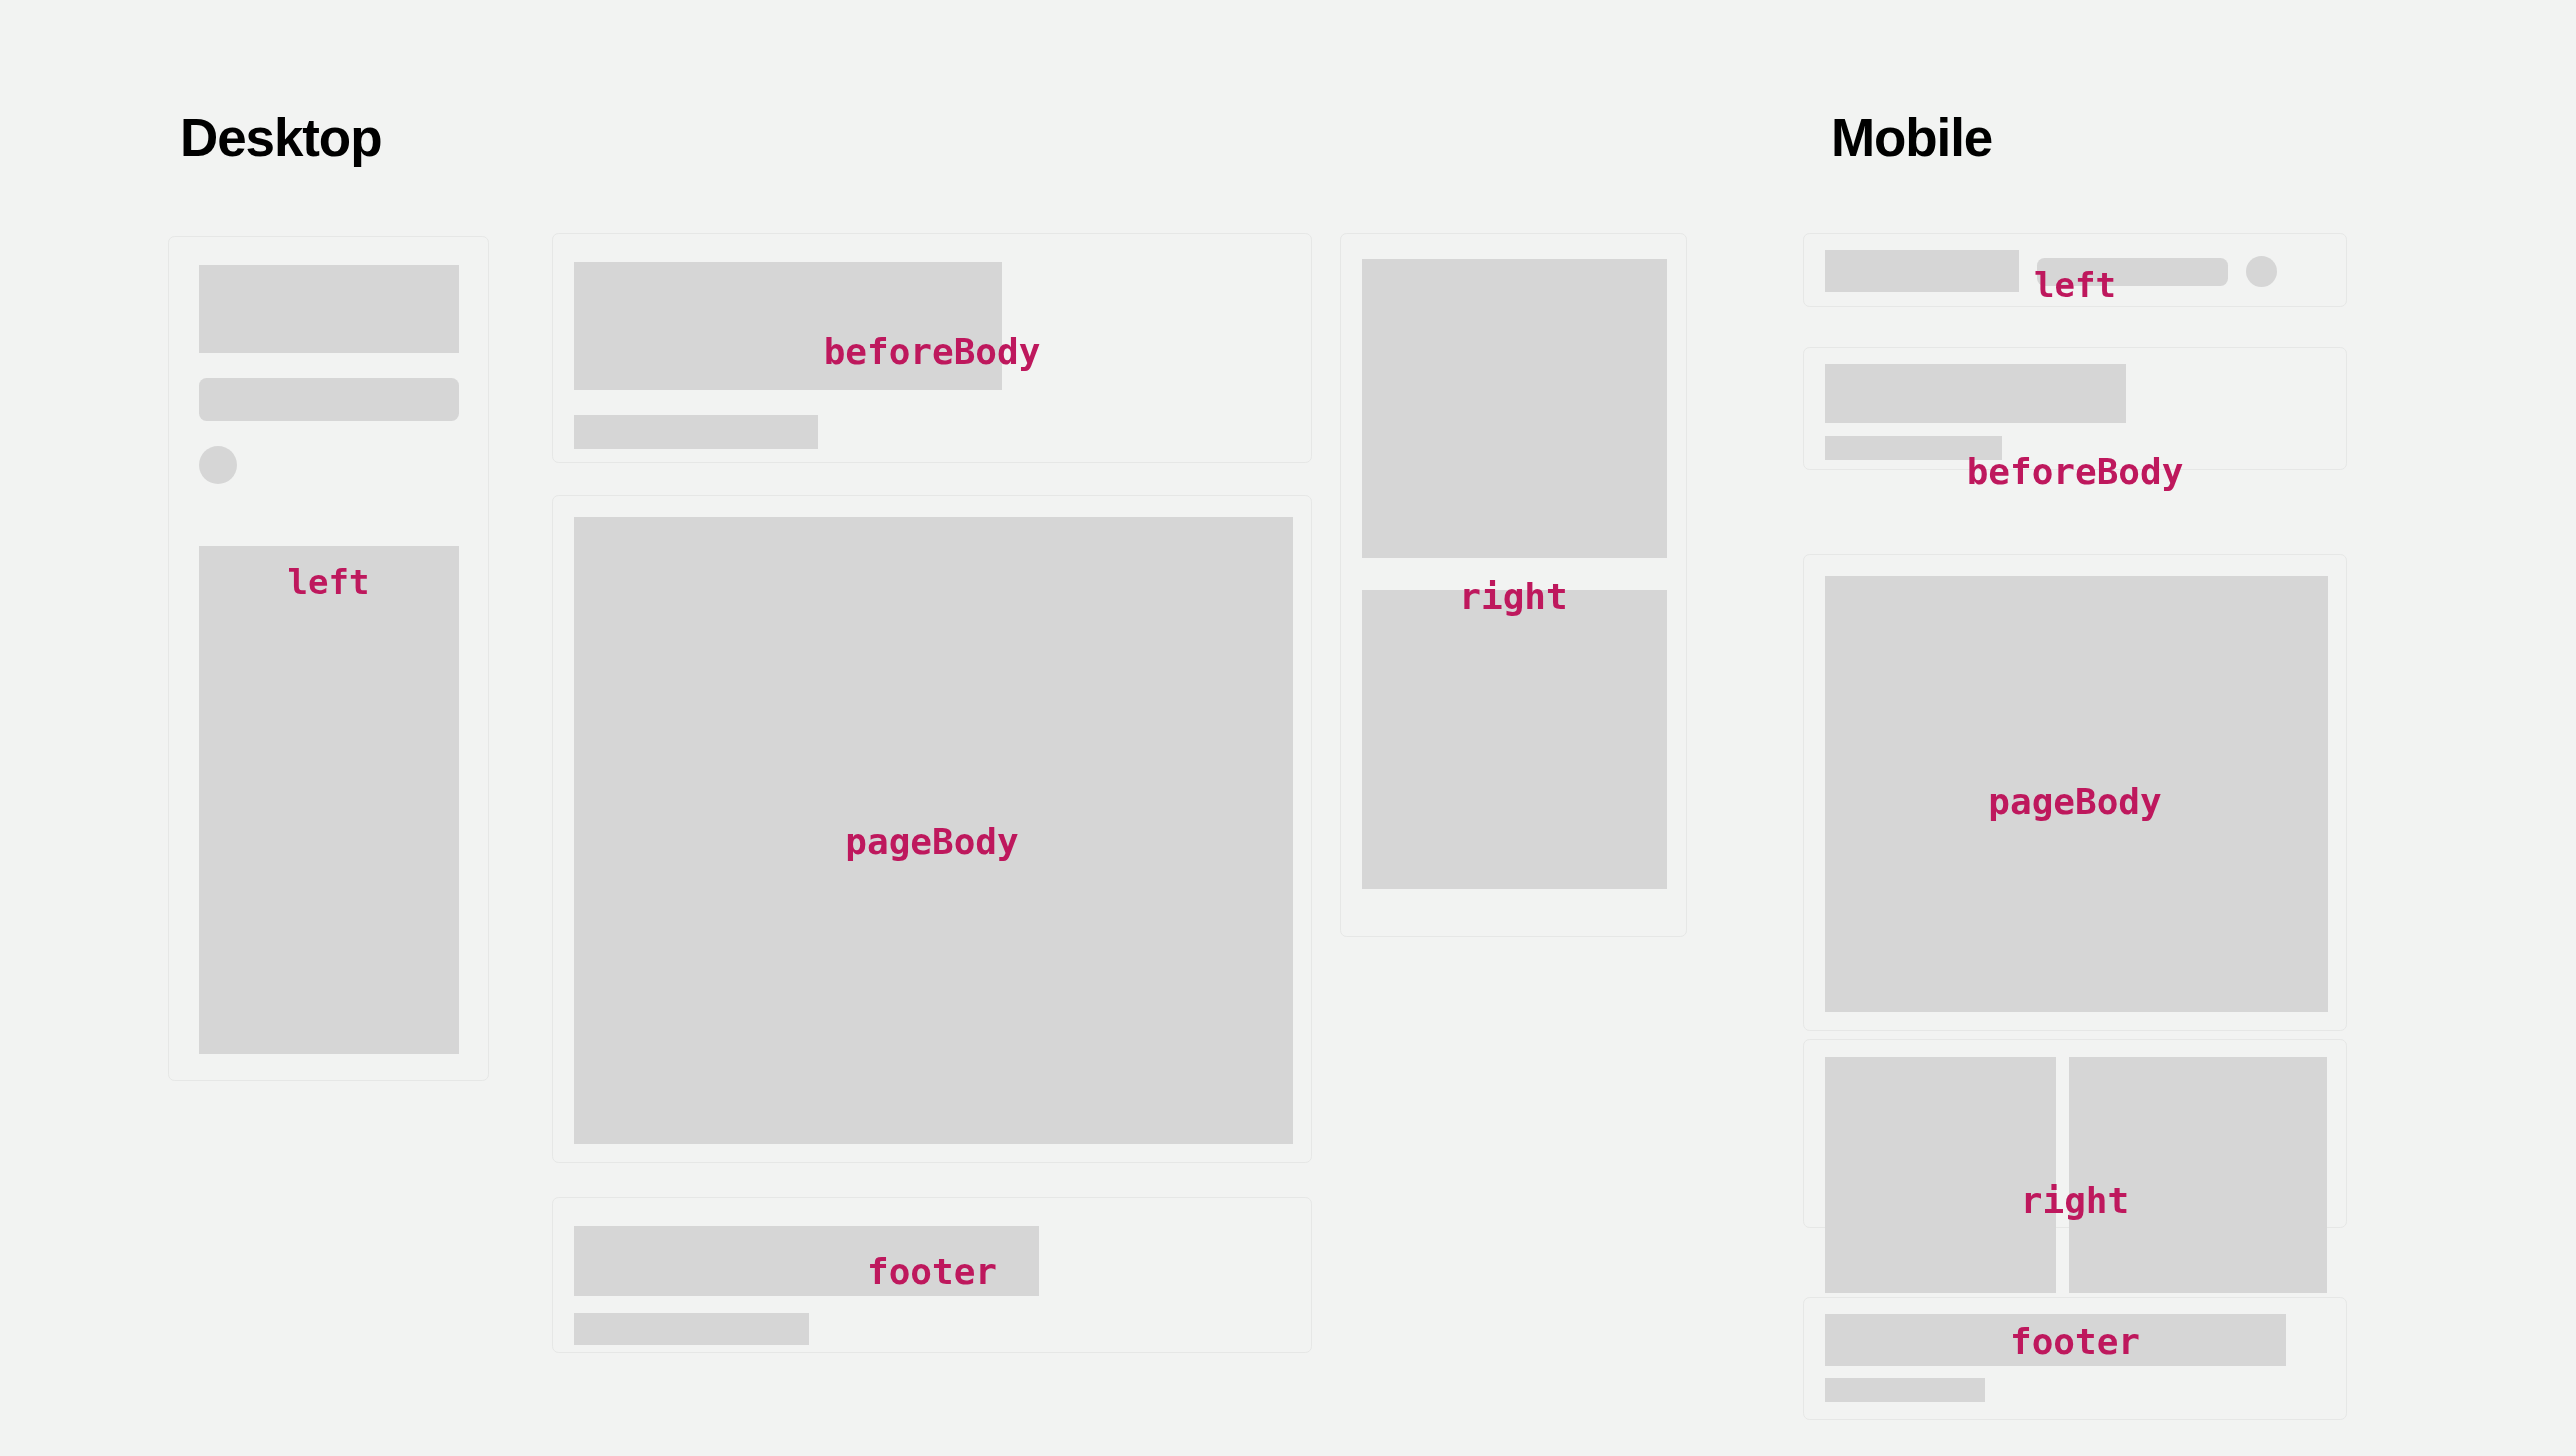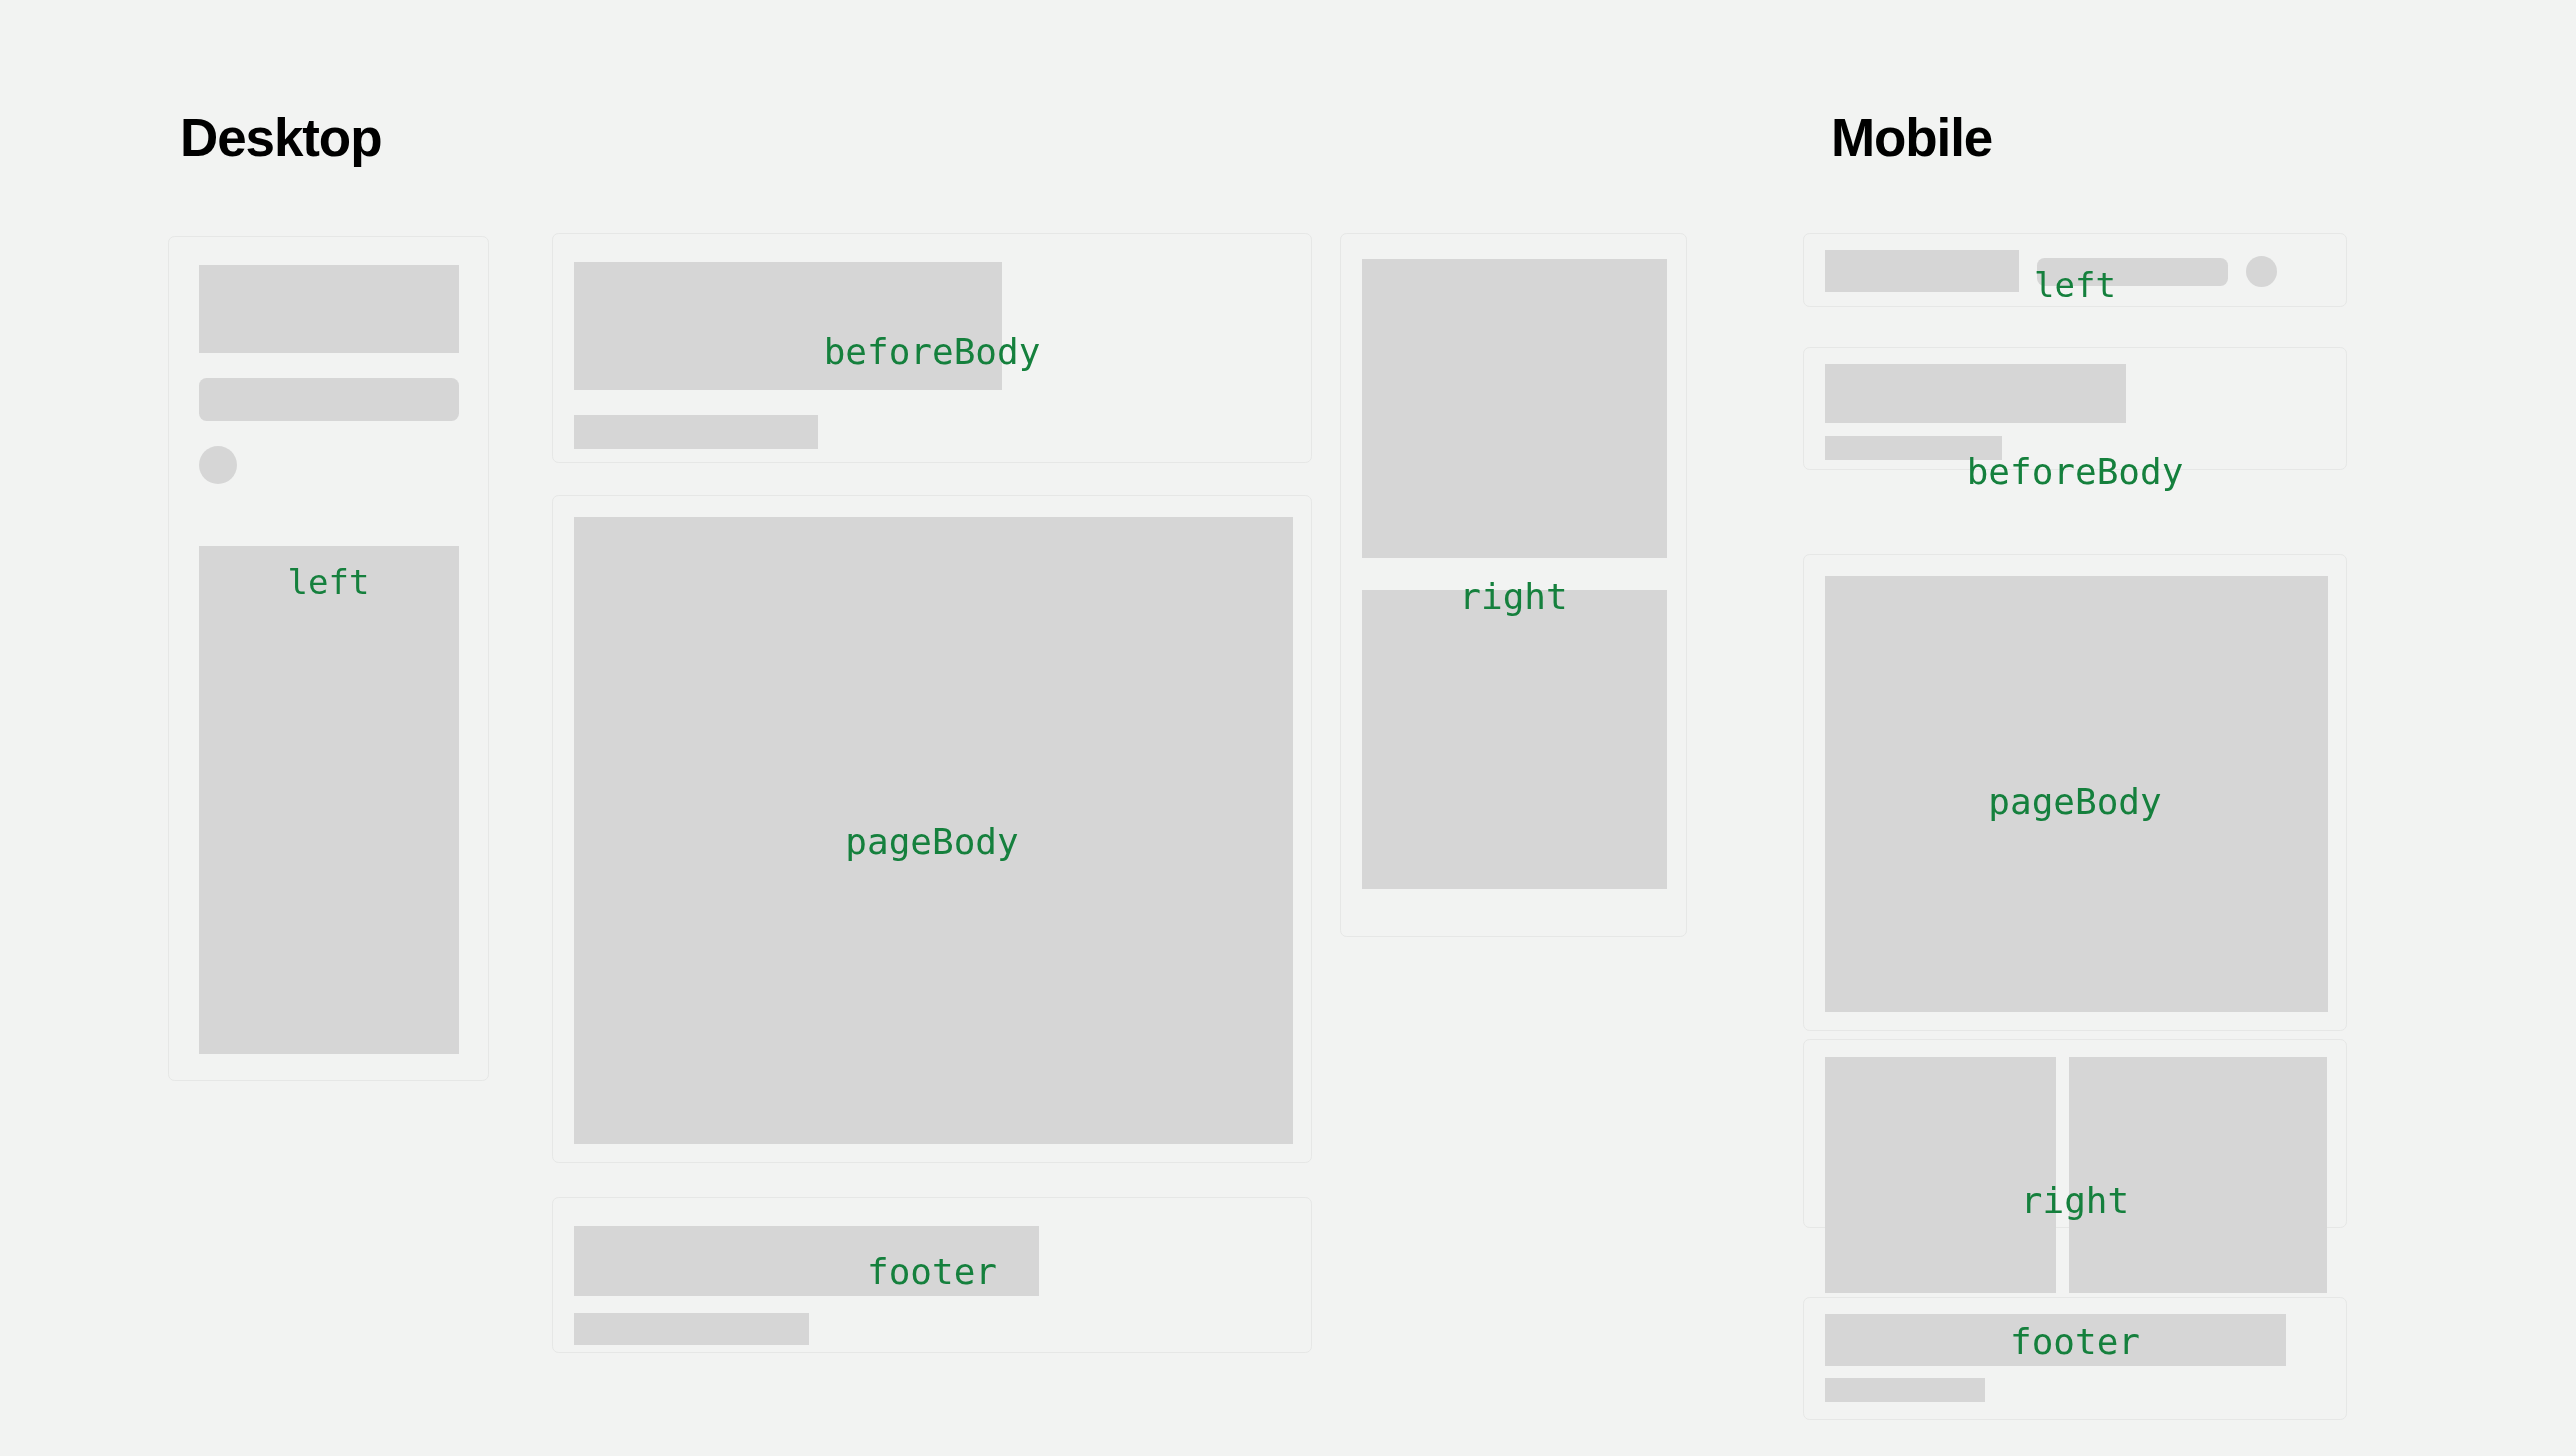--- a/index.html
+++ b/index.html
@@ -46,25 +46,26 @@
     position: absolute;
     background: #d6d6d6;
   }
   .blk.rounded { border-radius: 7.5px; }
   .blk.circle  { border-radius: 50%; }
 
   
   .region-label {
     position: absolute;
     font-family: "DejaVu Sans Mono", "Liberation Mono", monospace;
-    color: #15803d;
+    color: #be185d;
     white-space: nowrap;
     text-align: center;
     line-height: 1;
     pointer-events: none;
+    font-weight: bold;
   }
 
   
   #d-left-card   { left: 144px;  top: 212px;  width: 321px;  height: 845px; }
   #d-left-b1     { left: 30px;   top: 28px;   width: 260px;  height: 88px; }
   #d-left-b2     { left: 30px;   top: 141px;  width: 260px;  height: 43px; }
   #d-left-b3     { left: 30px;   top: 209px;  width: 38px;   height: 38px; }
   #d-left-b4     { left: 30px;   top: 309px;  width: 260px;  height: 508px; }
   #d-left-label  { left: 144px;  top: 529px;  width: 321px;  font-size: 34px; }
 

